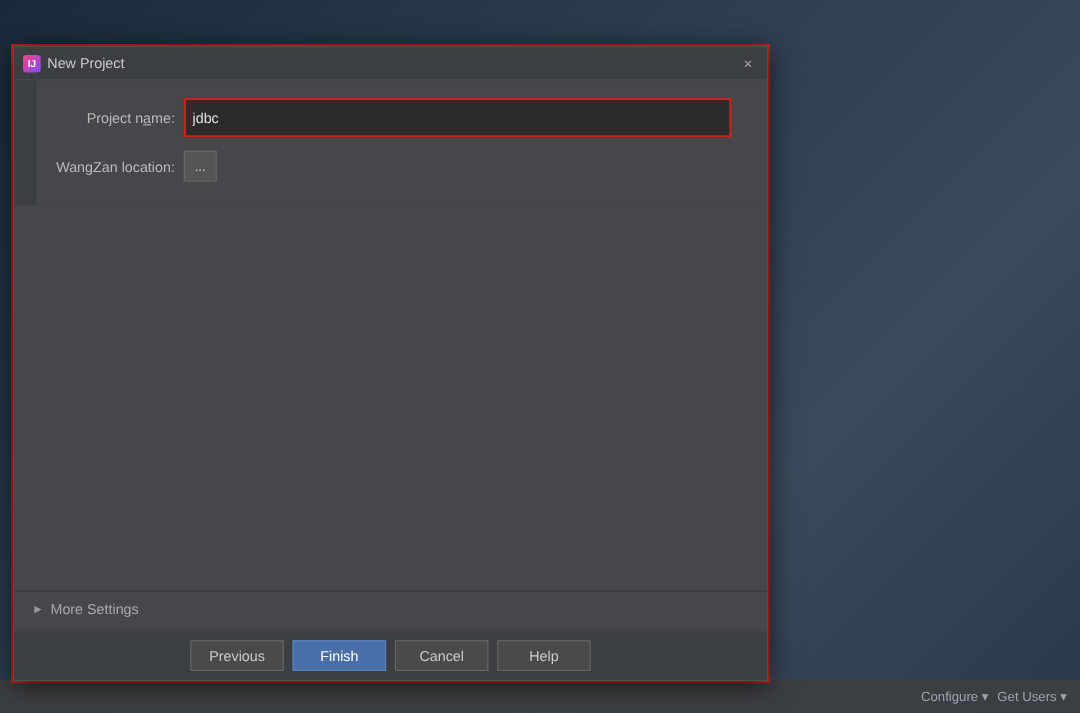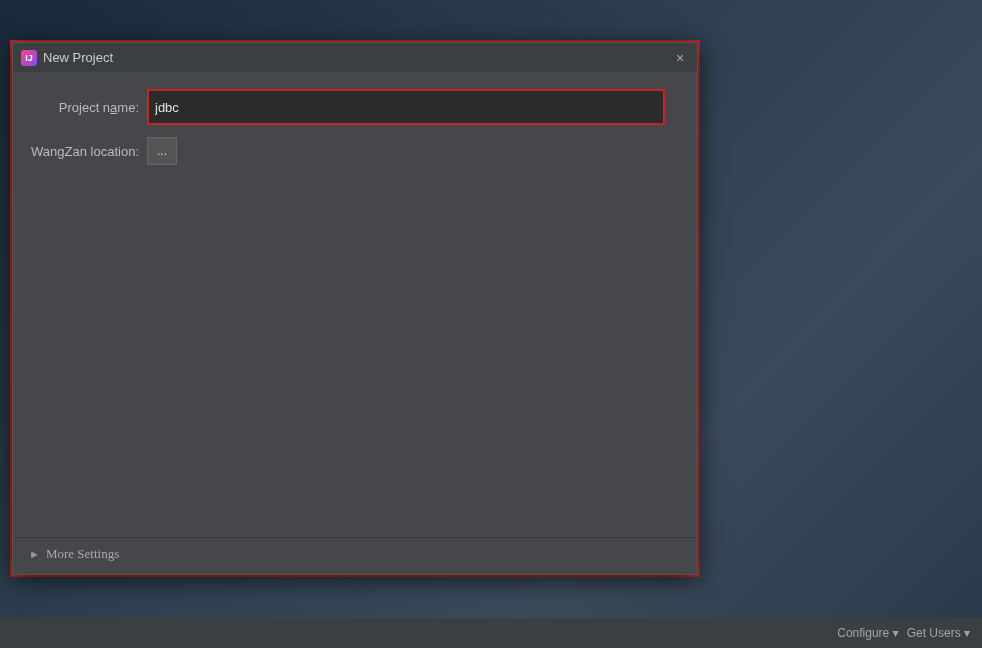--- a/index.html
+++ b/index.html
@@ -169,20 +169,21 @@
       font-size: 14px;
       cursor: pointer;
       border: none;
       background: none;
     }
 
     
     .dialog-body {
       padding: 16px 32px 10px 16px;
       background: #45474a;
+      margin-left: 20px;
     }
 
     
     .form-row {
       display: flex;
       align-items: center;
       margin-bottom: 12px;
       gap: 8px;
     }
 
@@ -259,21 +260,20 @@
     .more-settings-arrow {
       color: #999;
       font-size: 11px;
       cursor: pointer;
     }
 
     .more-settings-label {
       color: #aaa;
       font-size: 13px;
       cursor: pointer;
-      font-family: Liberation Serif, serif;
     }
 
     
     .dialog-footer {
       background: #3c3f41;
       border-top: 1px solid #4a4a4a;
       padding: 8px 16px;
       display: flex;
       align-items: center;
       justify-content: center;
@@ -347,20 +347,34 @@
 
       </div>
 
       <div class="dialog-empty-area"></div>
 
       <div class="more-settings-row">
         <span class="more-settings-arrow">►</span>
         <span class="more-settings-label">More Settings</span>
       </div>
 
+      <div class="dialog-footer">
+        <button class="btn">
+          <span>Previous</span>
+        </button>
+        <button class="btn btn-primary">
+          <span>Finish</span>
+        </button>
+        <button class="btn">
+          <span>Cancel</span>
+        </button>
+        <button class="btn">
+          <span>Help</span>
+        </button>
+      </div>
 
     </div>
   </div>
 </div>
 
 <div class="bottom-bar">
   <span class="bottom-bar-link">Configure ▾</span>
   <span class="bottom-bar-link">Get Users ▾</span>
 </div>
 

